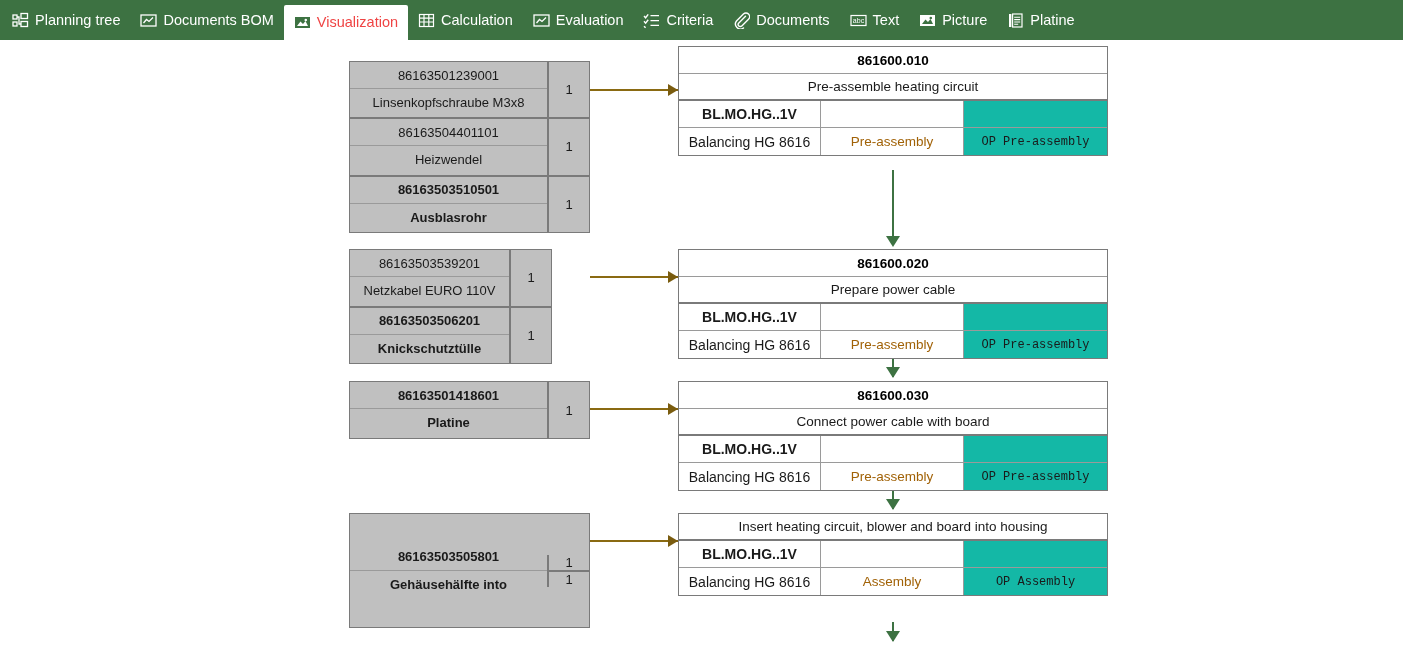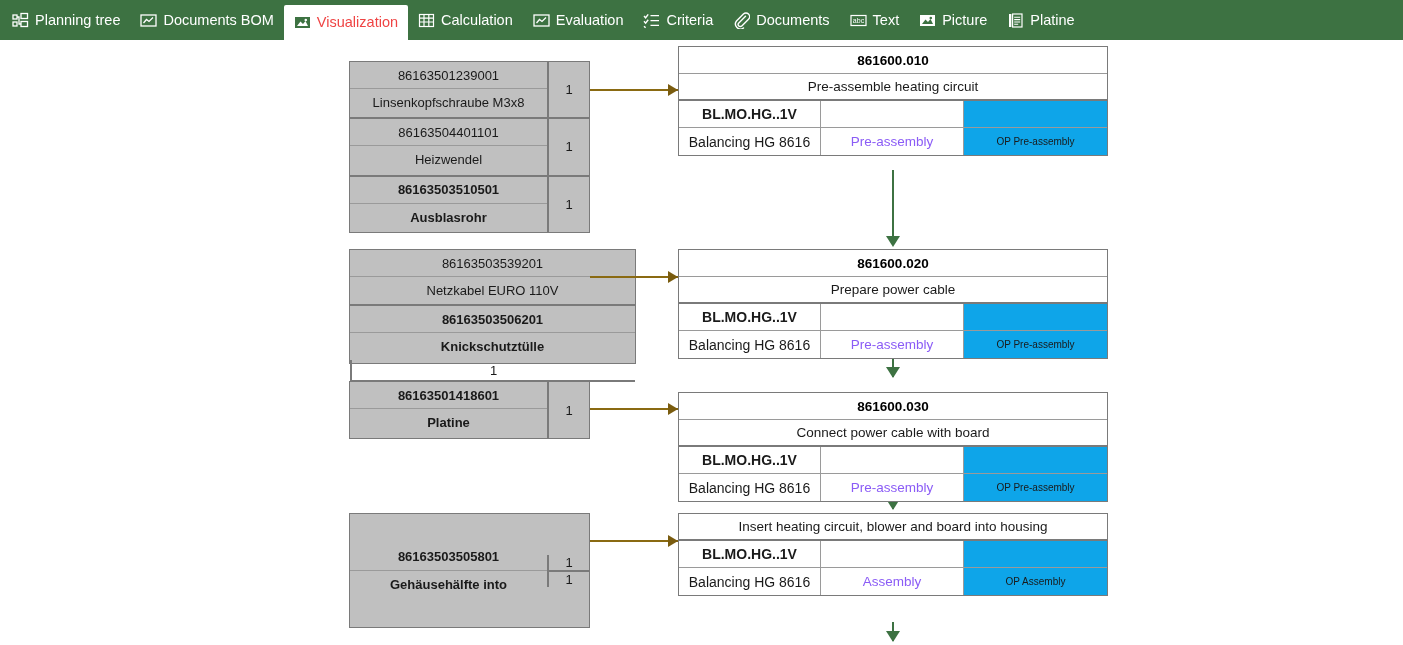--- a/index.html
+++ b/index.html
@@ -106,28 +106,29 @@
   .op-c1 {
     flex: 0 0 142px;
     display: flex; align-items: center; justify-content: center;
     font-size: 14px; color: #1a1a1a;
     border-right: 1px solid #9a9a9a;
   }
   .op-c1.bold { font-weight: bold; }
   .op-c2 {
     flex: 0 0 143px;
     display: flex; align-items: center; justify-content: center;
-    font-size: 13.5px; color: #8b5cf6;
+    font-size: 13.5px; color: #a16207;
     border-right: 1px solid #9a9a9a;
   }
   .op-c3 {
     flex: 1 1 auto;
     display: flex; align-items: center; justify-content: center;
-    font-size: 10px; color: #1a1a1a;
-    background: #0ea5e9;
+    font-size: 12px; color: #1a1a1a;
+    background: #14b8a6;
+    font-family: Liberation Mono, monospace;
   }
 
   
   .h-conn { position: absolute; height: 2px; background: #8a6a12; }
   .h-arrow {
     position: absolute;
     width: 0; height: 0;
     border-top: 6px solid transparent;
     border-bottom: 6px solid transparent;
     border-left: 10px solid #7a5c0f;
@@ -282,21 +283,21 @@
         <div class="comp-desc">Ausblasrohr</div>
       </div>
     </div>
     <div class="comp-qtycol">
       <div class="comp-qty">1</div>
       <div class="comp-qty">1</div>
       <div class="comp-qty">1</div>
     </div>
   </div>
 
-  <div class="comp-group" style="left:349px; top:209px; width:287px; height:115px;flex-direction:column;">
+  <div class="comp-group" style="left:349px; top:209px; width:203px; height:115px;">
     <div class="comp-left">
       <div class="comp-row">
         <div class="comp-num">86163503539201</div>
         <div class="comp-desc">Netzkabel EURO 110V</div>
       </div>
       <div class="comp-row">
         <div class="comp-num">86163503506201</div>
         <div class="comp-desc">Knickschutztülle</div>
       </div>
     </div>
@@ -378,21 +379,21 @@
       <div class="op-c2"></div>
       <div class="op-c3"></div>
     </div>
     <div class="op-r2">
       <div class="op-c1">Balancing HG 8616</div>
       <div class="op-c2">Pre-assembly</div>
       <div class="op-c3">OP Pre-assembly</div>
     </div>
   </div>
 
-  <div class="op-box" style="left:678px; top:352px;">
+  <div class="op-box" style="left:678px; top:341px;">
     <div class="op-title">861600.030</div>
     <div class="op-desc">Connect power cable with board</div>
     <div class="op-r1">
       <div class="op-c1 bold">BL.MO.HG..1V</div>
       <div class="op-c2"></div>
       <div class="op-c3"></div>
     </div>
     <div class="op-r2">
       <div class="op-c1">Balancing HG 8616</div>
       <div class="op-c2">Pre-assembly</div>

